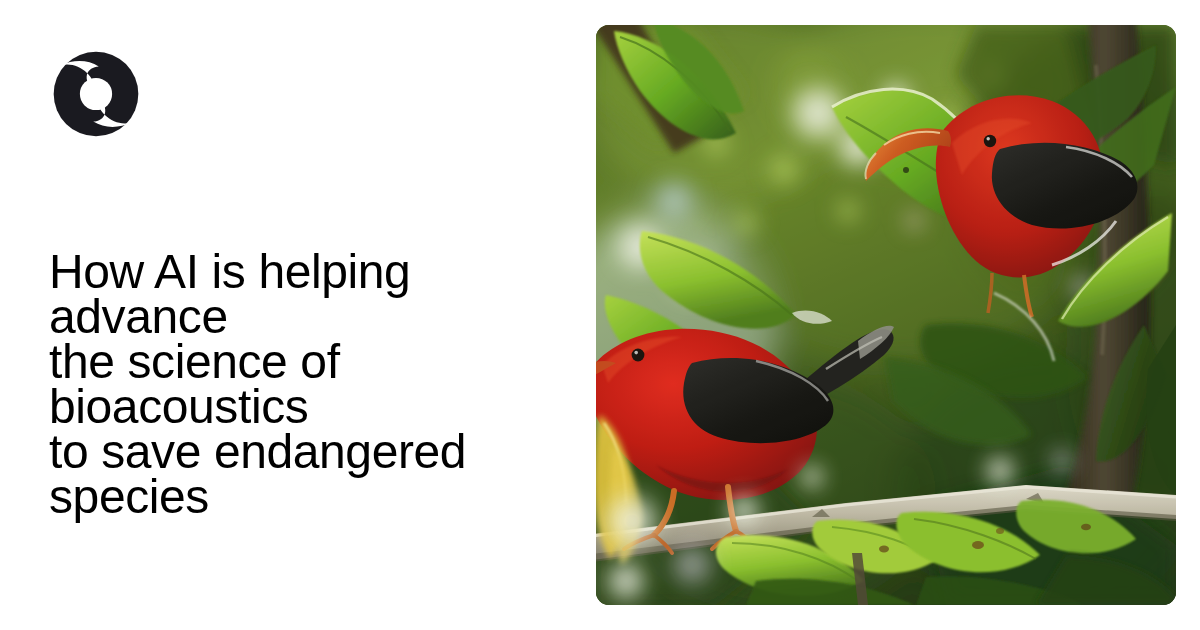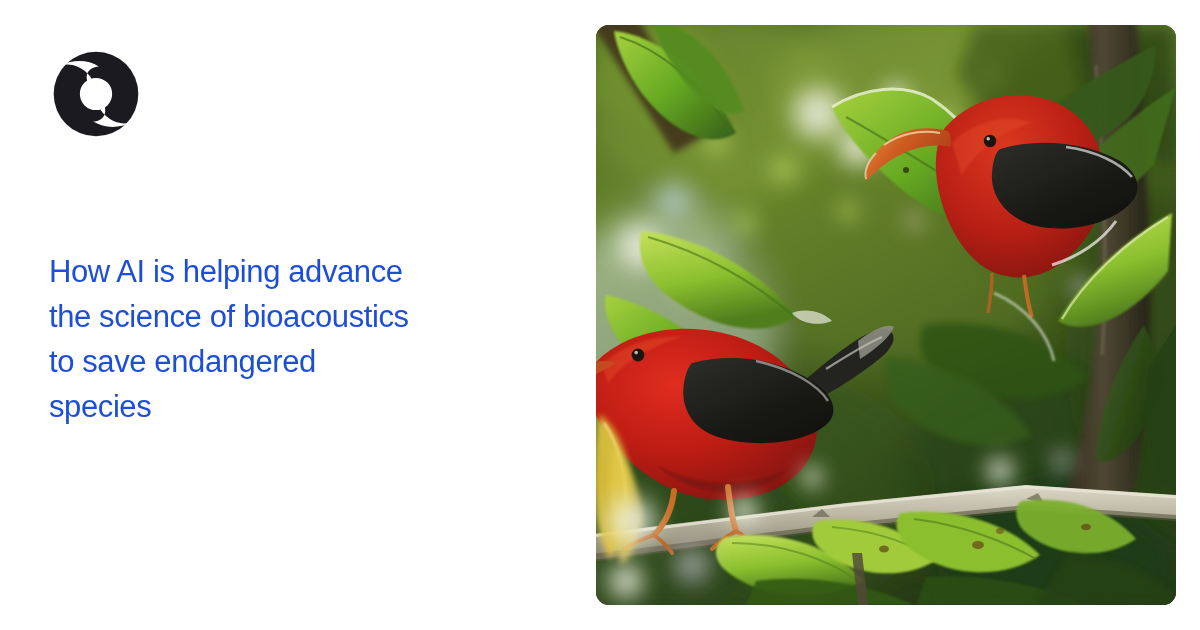--- a/index.html
+++ b/index.html
@@ -29,25 +29,25 @@
     width: 92px; height: 92px;
   }
   #brand-logo svg { display: block; width: 92px; height: 92px; }
 
   #headline {
     position: absolute;
     left: 49px;
     top: 249px;
     width: 520px;
     font-family: "Liberation Sans", sans-serif;
-    font-size: 31px;
+    font-size: 48px;
     line-height: 45px;
     letter-spacing: -0.4px;
     font-weight: 400;
-    color: #1d4ed8;
+    color: #000000;
     white-space: pre-line;
   }
 
   
   #photo-card {
     position: absolute;
     left: 596px;
     top: 25px;
     width: 580px;
     height: 580px;

